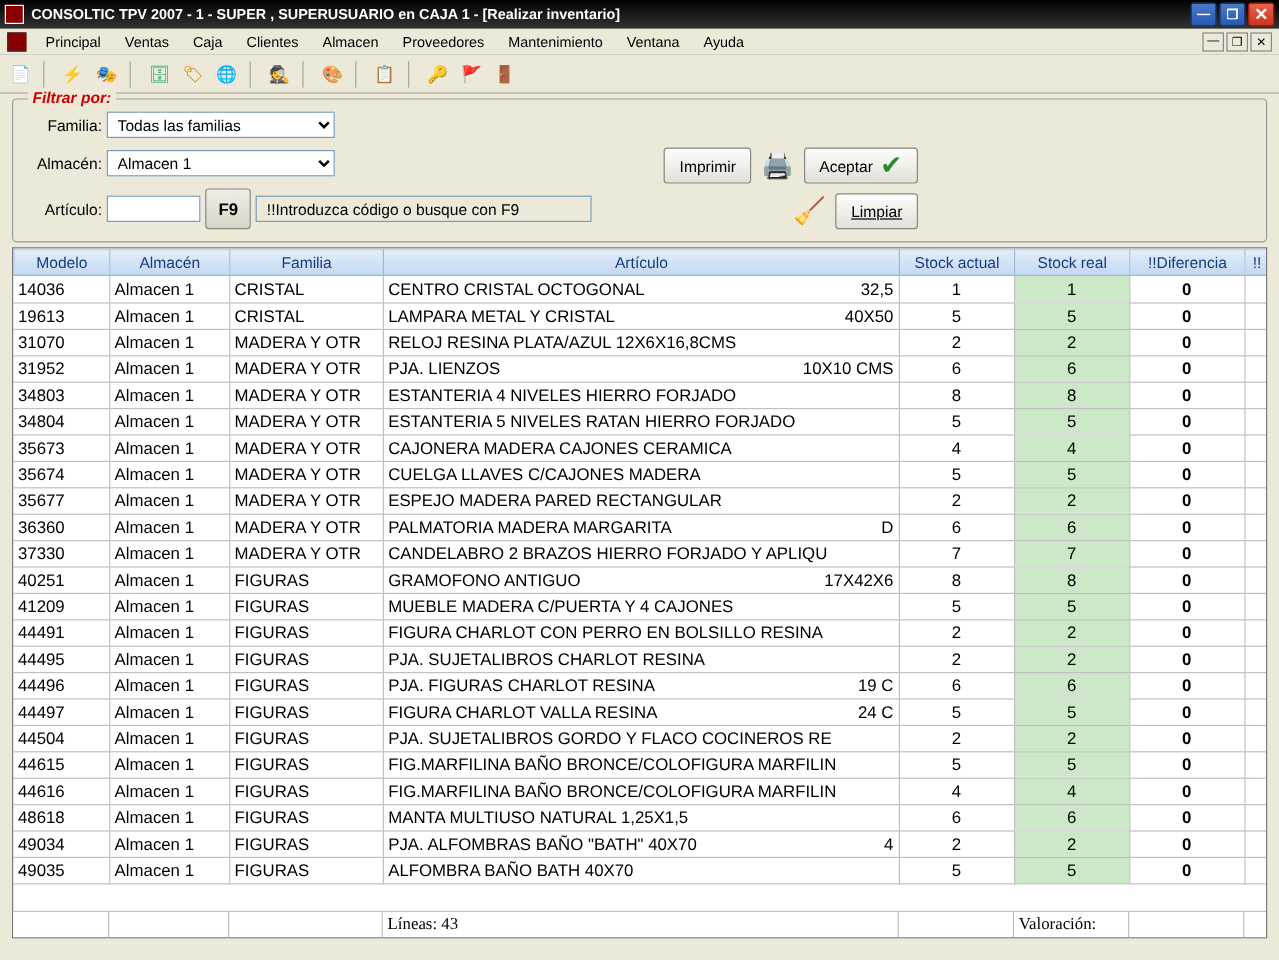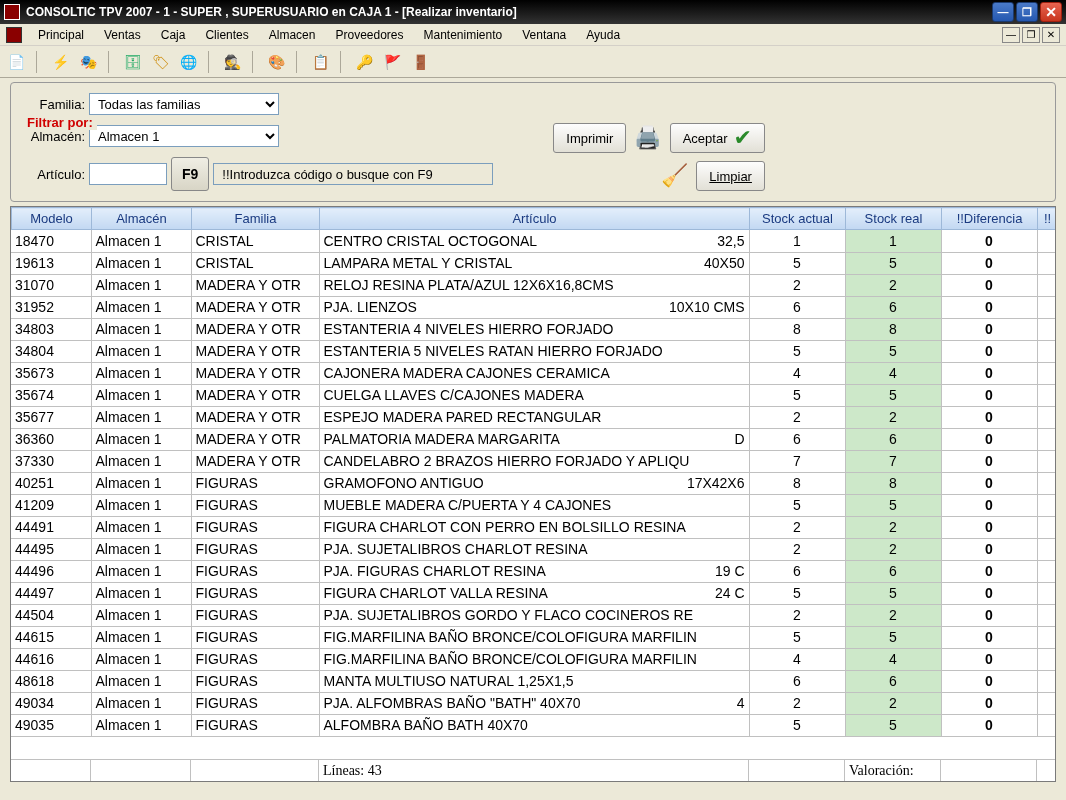--- a/index.html
+++ b/index.html
@@ -76,22 +76,22 @@
   background: #ece9d8;
   position: relative;
 }
 .filter-legend {
   position: absolute;
   top: -9px; left: 12px;
   background: #ece9d8;
   padding: 0 4px;
   color: #d00000;
   font-weight: bold;
+  font-style: italic;
   font-size: 13px;
-  margin-top: 41px;
 }
 .filter-row { display: flex; align-items: center; margin-top: 6px; gap: 4px; }
 .filter-panel label { width: 66px; text-align: right; font-size: 13px; }
 .filter-panel select, .filter-panel input[type=text] {
   border: 1px solid #7b9ebd;
   height: 22px;
   font-size: 13px;
   padding: 0 4px;
   background: #fff;
 }
@@ -298,21 +298,21 @@
           <col class="col-almacen">
           <col class="col-familia">
           <col class="col-articulo">
         <col class="col-stocka">
           <col class="col-stockr">
           <col class="col-diff">
           <col class="col-extra">
       </colgroup>
       <tbody id="grid-rows">
           <tr>
-            <td>18470</td>
+            <td>14036</td>
             <td>Almacen 1</td>
             <td>CRISTAL</td>
             <td>
               <span style="float:left">CENTRO CRISTAL OCTOGONAL</span>
               <span style="float:right">32,5</span>
             </td>
             <td class="num">1</td>
             <td class="num green">1</td>
             <td class="num bold">0</td>
             <td></td>

